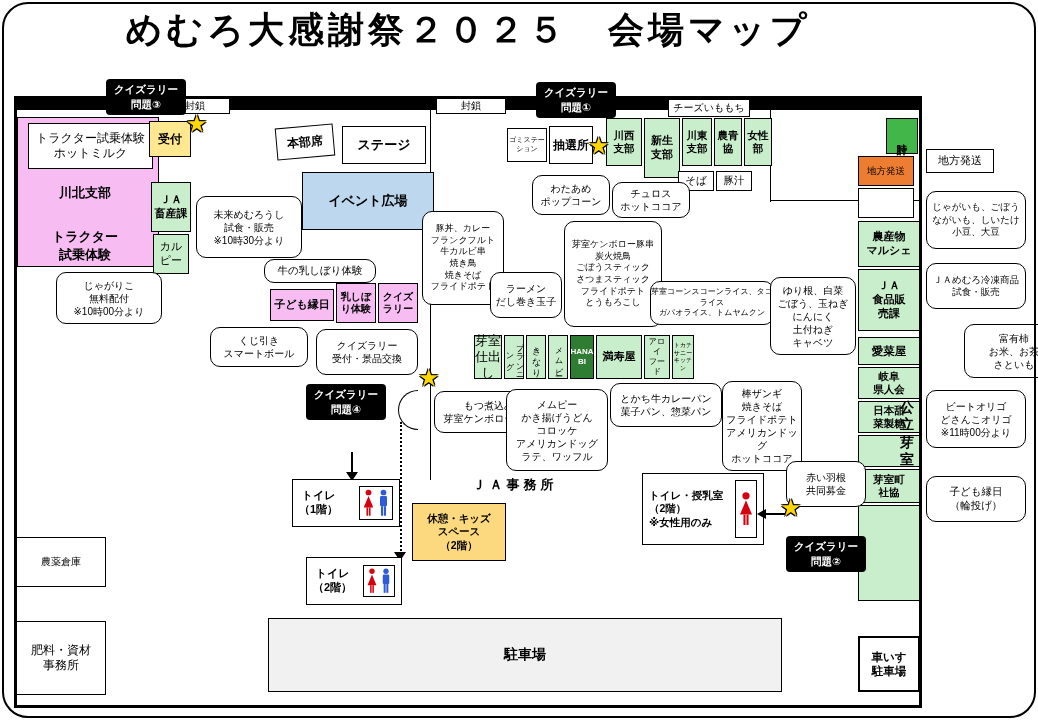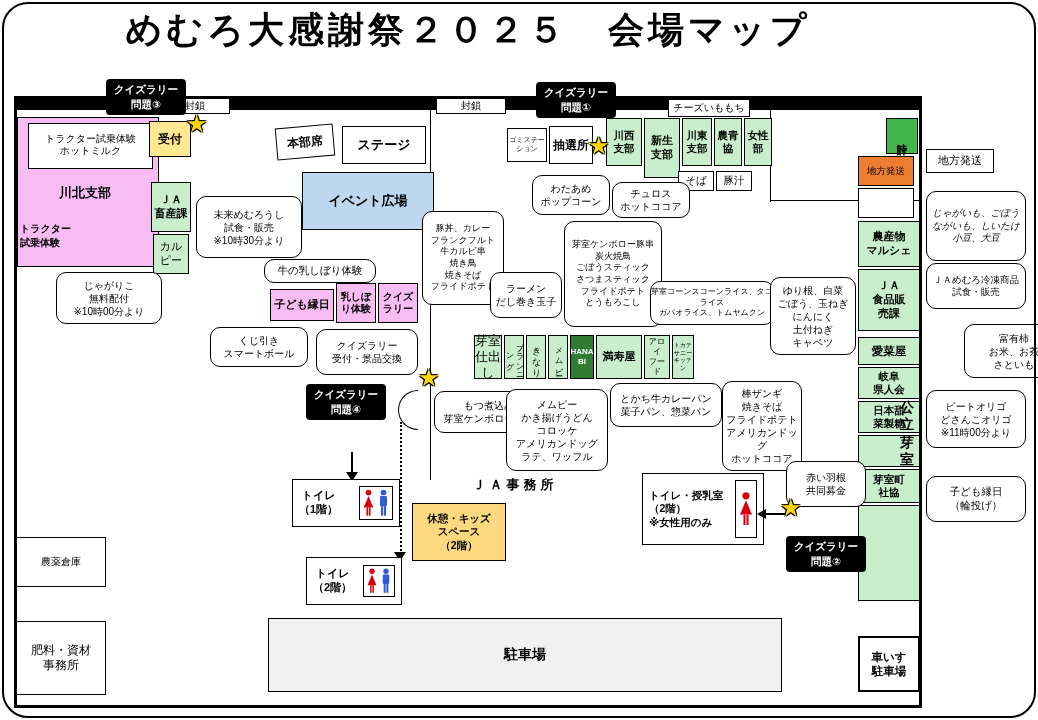--- a/index.html
+++ b/index.html
@@ -92,24 +92,24 @@
   <div class="abs box green bold" style="left:744px;top:118px;width:28px;height:48px;font-size:10.5px;z-index:3;">女性
 部</div>
   <div class="abs box" style="left:678px;top:171px;width:36px;height:20px;font-size:10.5px;z-index:3;">そば</div>
   <div class="abs box" style="left:716px;top:171px;width:36px;height:20px;font-size:10.5px;z-index:3;">豚汁</div>
   <div class="abs bubble" style="left:532px;top:175px;width:78px;height:40px;font-size:10px;">わたあめ
 ポップコーン</div>
   <div class="abs bubble" style="left:612px;top:182px;width:78px;height:36px;font-size:10px;">チュロス
 ホットココア</div>
 
   <div class="abs box pink" style="left:17px;top:117px;width:142px;height:150px;z-index:1;"></div>
-  <div class="abs box" style="left:28px;top:123px;width:125px;height:46px;font-size:10px;z-index:3;font-family:Liberation Mono, monospace;">トラクター試乗体験
+  <div class="abs box" style="left:28px;top:123px;width:125px;height:46px;font-size:12px;z-index:3;">トラクター試乗体験
 ホットミルク</div>
   <div class="abs nb bold" style="left:20px;top:184px;width:130px;font-size:13px;text-align:center;white-space:pre-line;z-index:3;">川北支部</div>
-  <div class="abs nb bold" style="left:20px;top:222px;width:130px;font-size:10px;text-align:left;white-space:pre-line;line-height:1.4;z-index:3;">トラクター
+  <div class="abs nb bold" style="left:20px;top:228px;width:130px;font-size:13px;text-align:center;white-space:pre-line;line-height:1.4;z-index:3;">トラクター
 試乗体験</div>
   <div class="abs box yellow bold" style="left:149px;top:121px;width:42px;height:36px;font-size:12px;z-index:3;">受付</div>
   <div class="abs box green bold" style="left:151px;top:182px;width:40px;height:50px;font-size:11px;z-index:3;">ＪＡ
 畜産課</div>
   <div class="abs box green" style="left:153px;top:234px;width:36px;height:40px;font-size:11px;z-index:3;">カル
 ピー</div>
   <div class="abs bubble" style="left:196px;top:196px;width:106px;height:62px;font-size:10px;">未来めむろうし
 試食・販売
 ※10時30分より</div>
   <div class="abs bubble" style="left:56px;top:272px;width:106px;height:52px;font-size:10px;">じゃがりこ
@@ -271,21 +271,21 @@
   <div class="abs box green bold" style="left:858px;top:367px;width:62px;height:32px;font-size:10.5px;z-index:3;">岐阜
 県人会</div>
   <div class="abs box green bold" style="left:858px;top:401px;width:62px;height:32px;font-size:10.5px;z-index:3;">日本甜
 菜製糖</div>
   <div class="abs box green bold" style="left:858px;top:435px;width:62px;height:32px;font-size:14px;z-index:3;padding-left:36px;">公立
 芽室病院</div>
   <div class="abs box green bold" style="left:858px;top:469px;width:62px;height:34px;font-size:10.5px;z-index:3;">芽室町
 社協</div>
   <div class="abs box green" style="left:858px;top:505px;width:62px;height:96px;z-index:3;"></div>
 
-  <div class="abs bubble" style="left:926px;top:191px;width:100px;height:70px;font-size:9.5px;font-style:italic;">じゃがいも、ごぼう
+  <div class="abs bubble" style="left:926px;top:191px;width:100px;height:58px;font-size:9.5px;">じゃがいも、ごぼう
 ながいも、しいたけ
 小豆、大豆</div>
   <div class="abs bubble" style="left:926px;top:263px;width:100px;height:46px;font-size:9.5px;">ＪＡめむろ冷凍商品
 試食・販売</div>
   <div class="abs bubble" style="left:964px;top:324px;width:100px;height:54px;font-size:10px;">富有柿
 お米、お茶
 さといも</div>
   <div class="abs bubble" style="left:926px;top:390px;width:100px;height:58px;font-size:10px;">ビートオリゴ
 どさんこオリゴ
 ※11時00分より</div>

